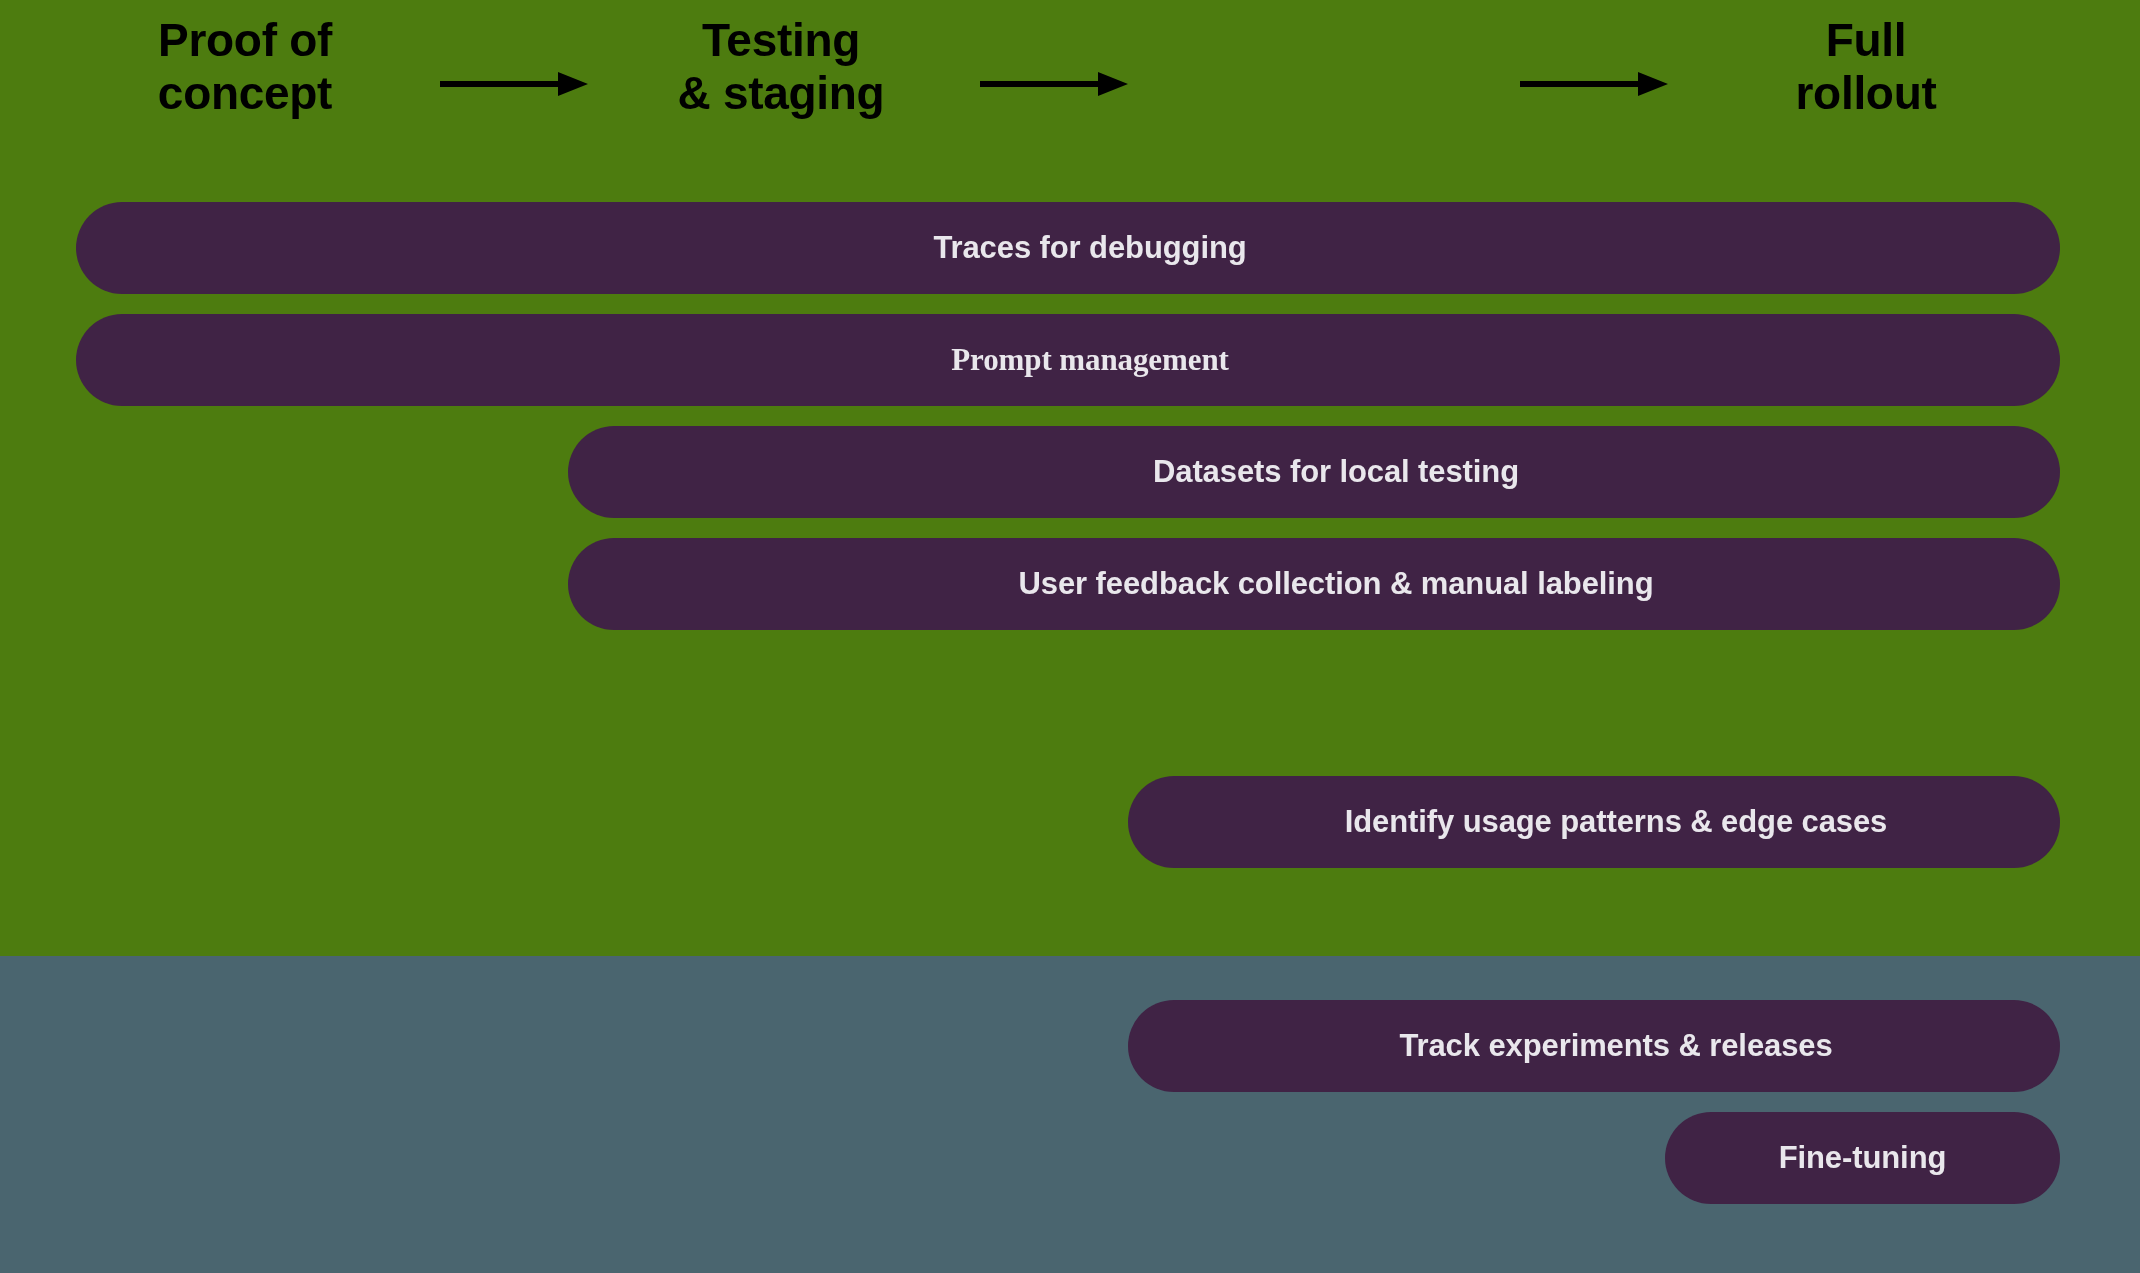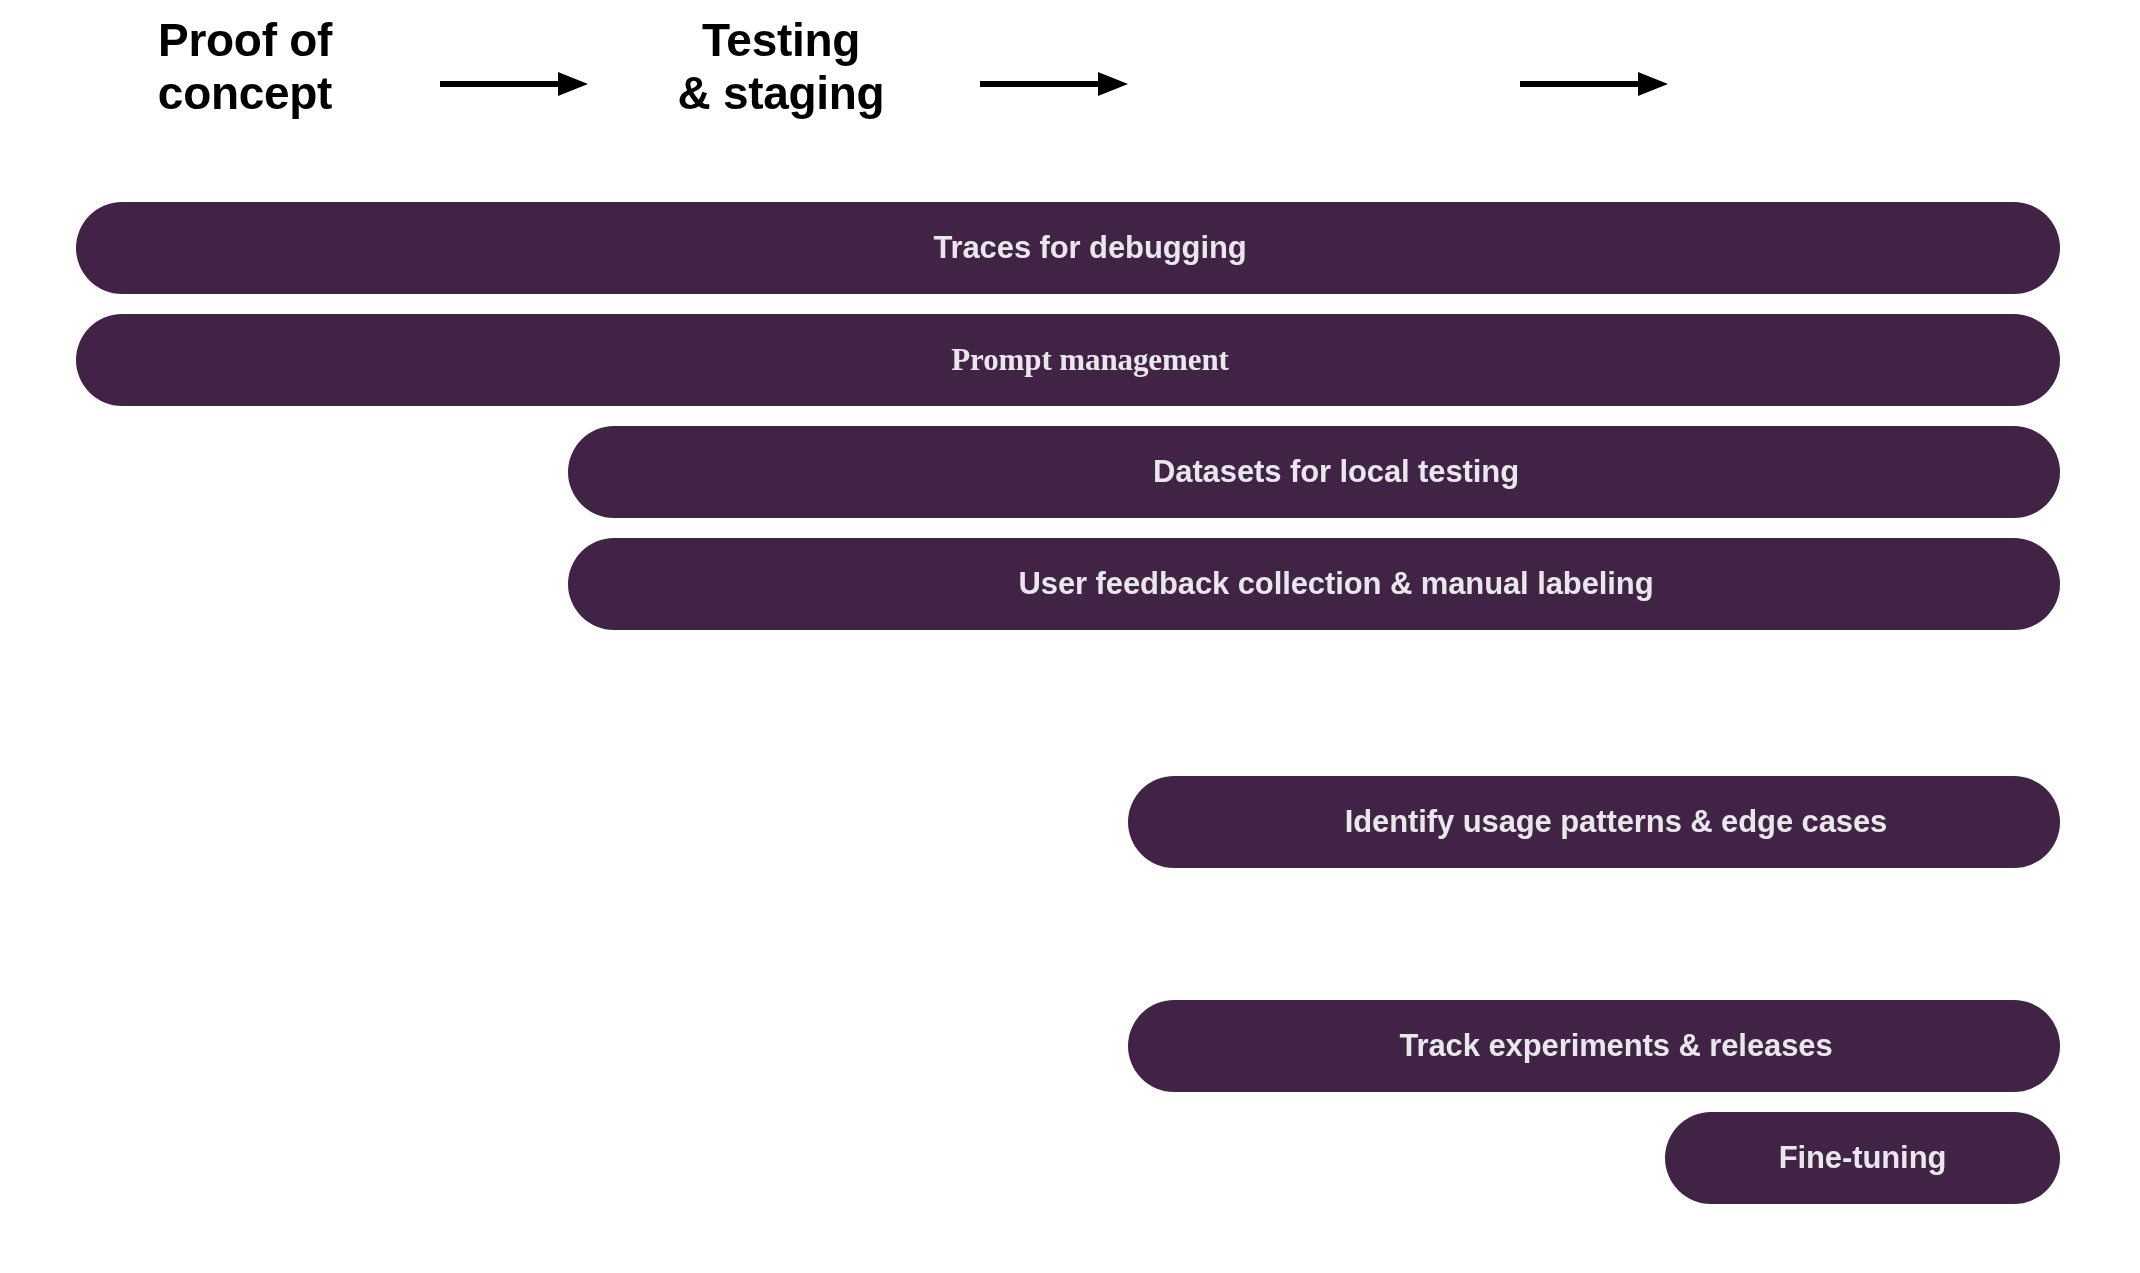--- a/index.html
+++ b/index.html
@@ -9,22 +9,22 @@
   body {
     width: 2140px;
     height: 1273px;
     background: #4a656f;
     font-family: "Liberation Sans", sans-serif;
     overflow: hidden;
   }
   #stage {
     position: relative;
     width: 2140px;
-    height: 1273px;
-    background: #ffffff;
+    height: 956px;
+    background: #4d7c0f;
   }
 
   
   .phase-header {
     position: absolute;
     top: 14px;
     width: 420px;
     text-align: center;
     color: #000000;
     font-weight: 700;
@@ -68,20 +68,22 @@
 </style>
 </head>
 <body>
 
 <div id="stage">
 
   <div class="phase-header" style="left:35px;">Proof of
 concept</div>
   <div class="phase-header" style="left:571px;">Testing
 &amp; staging</div>
+  <div class="phase-header" style="left:1656px;">Full
+rollout</div>
 
   <div class="phase-arrow" style="left:440px; width:148px;">
     <svg width="148" height="32" viewBox="0 0 148 32">
       <path d="M0 13 H118 V4 L148 16 L118 28 V19 H0 Z" fill="#000000"></path>
     </svg>
   </div>
   <div class="phase-arrow" style="left:980px; width:148px;">
     <svg width="148" height="32" viewBox="0 0 148 32">
       <path d="M0 13 H118 V4 L148 16 L118 28 V19 H0 Z" fill="#000000"></path>
     </svg>

